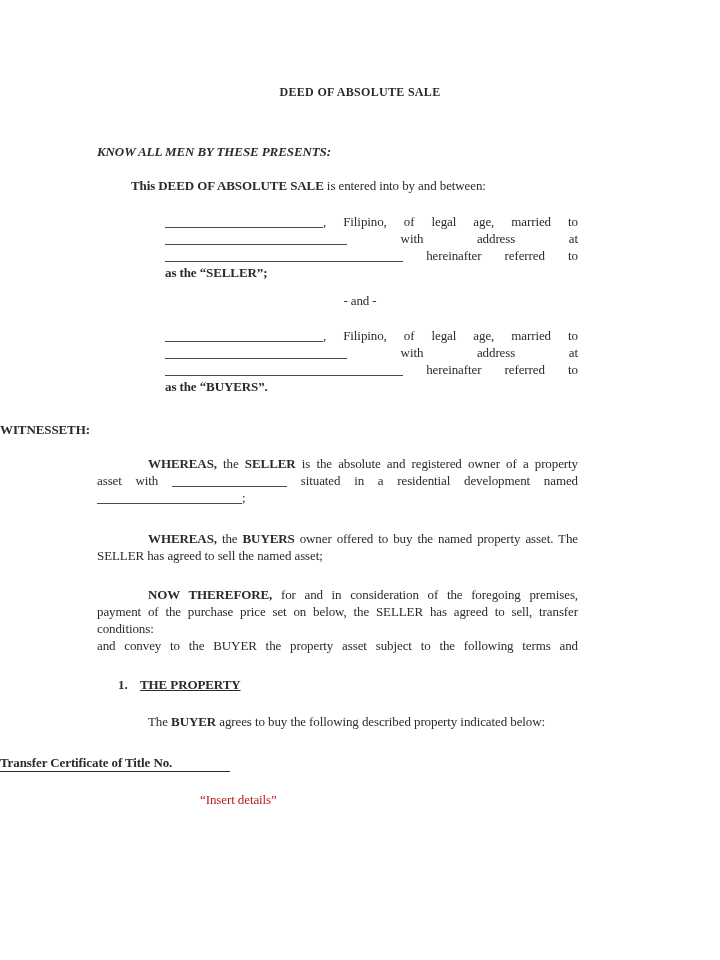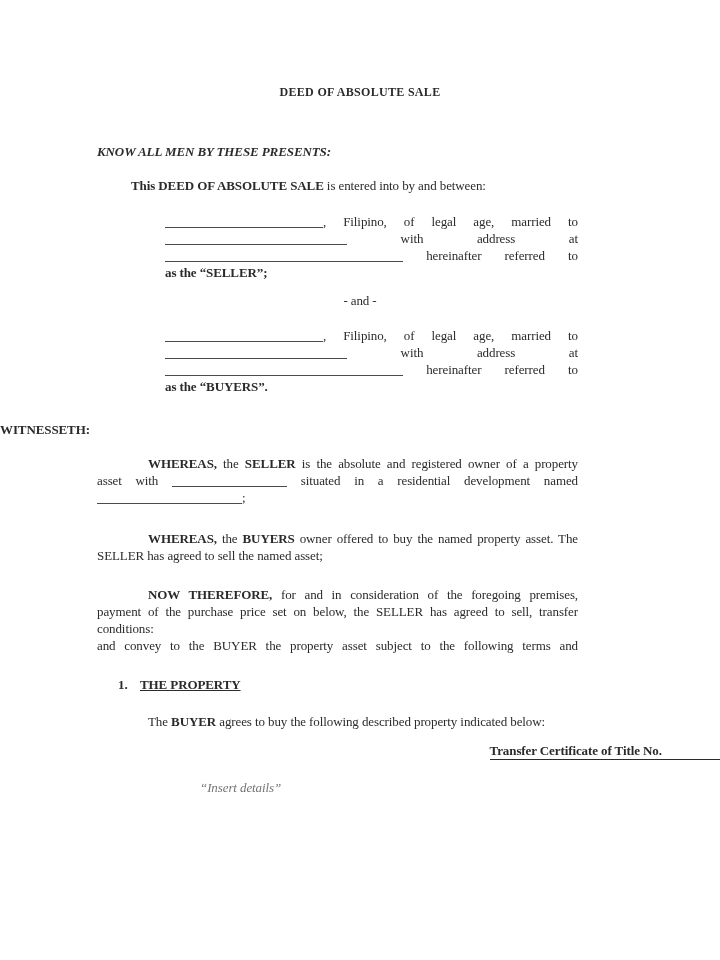--- a/index.html
+++ b/index.html
@@ -29,24 +29,24 @@
   .party-buyer{margin-top:18px;}
   .and-sep{margin-top:11px;text-align:center;}
   .witnesseth{margin-top:26px;text-align:left;font-weight:bold;}
   .para{margin-left:97px;width:481px;}
   .whereas-1{margin-top:17px;}
   .whereas-2{margin-top:24px;}
   .now-therefore{margin-top:22px;}
   .section-heading{margin:22px 0 4px 118px;font-weight:bold;text-decoration:underline;}
   .section-heading .num{display:inline-block;width:22px;}
   .prop-intro{margin:20px 0 0 148px;}
-  .tct-line{margin-top:12px;text-align:right;font-weight:bold;}
+  .tct-line{margin-top:24px;text-align:left;font-weight:bold;}
   .tct-wrap{display:inline-block;border-bottom:1.5px solid #2b2b2b;}
   .tct-line .blank{border-bottom:none;}
-  .insert-details{margin:19px 2px 0 200px;font-style:italic;color:#737373;}
+  .insert-details{margin:19px 2px 0 200px;color:#b91c1c;}
 </style>
 </head>
 <body>
 
 <div class="doc">
 
   <h1 class="title">DEED OF ABSOLUTE SALE</h1>
 
   <p class="opening">KNOW ALL MEN BY THESE PRESENTS:</p>
 

